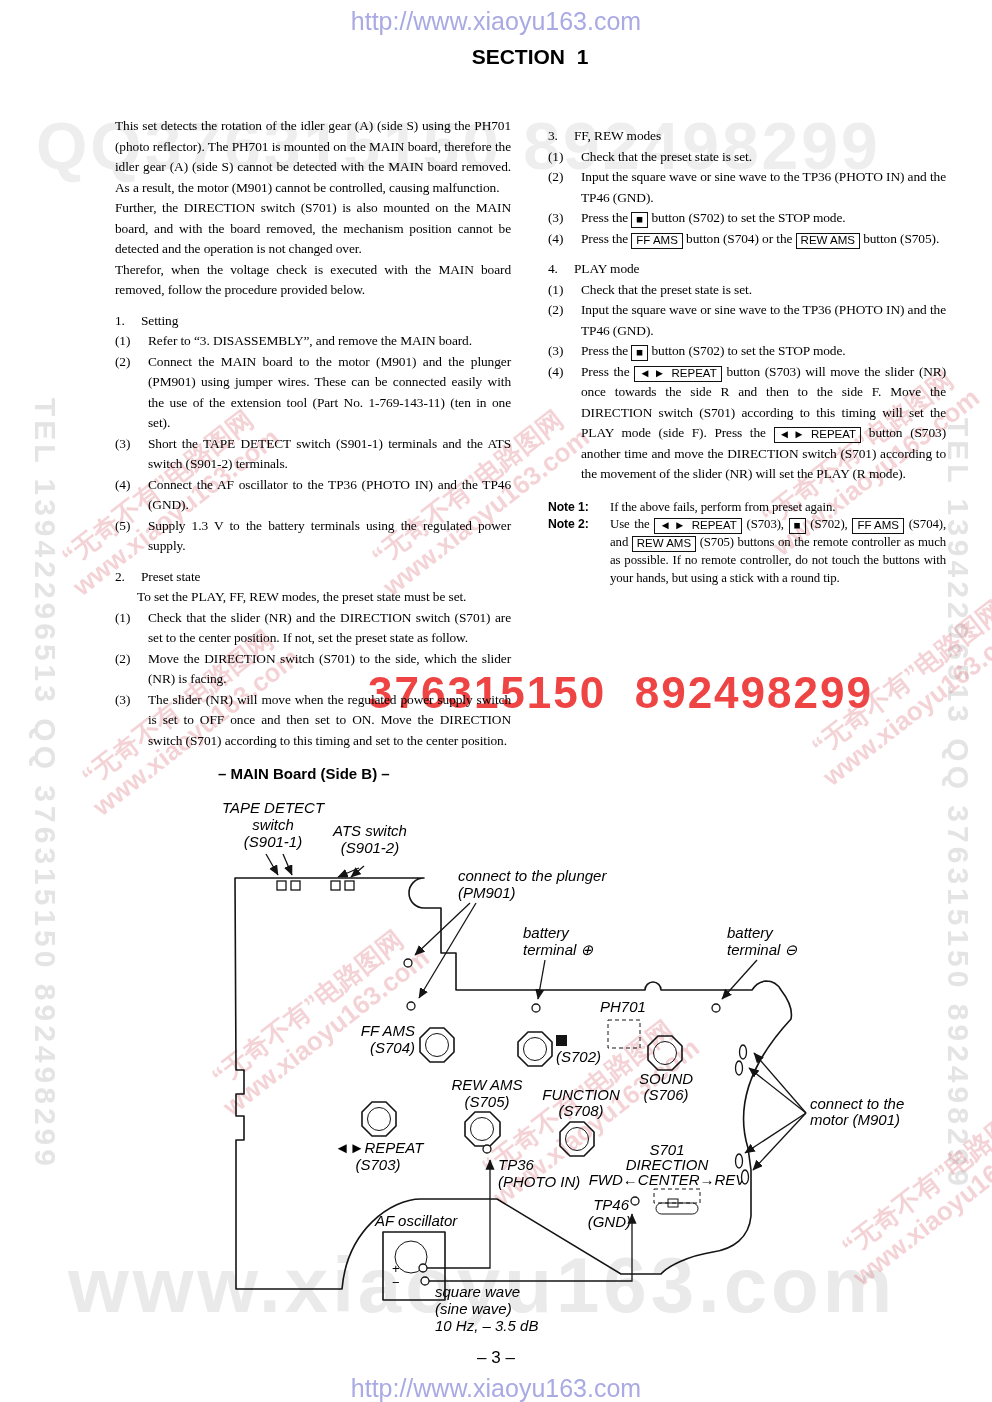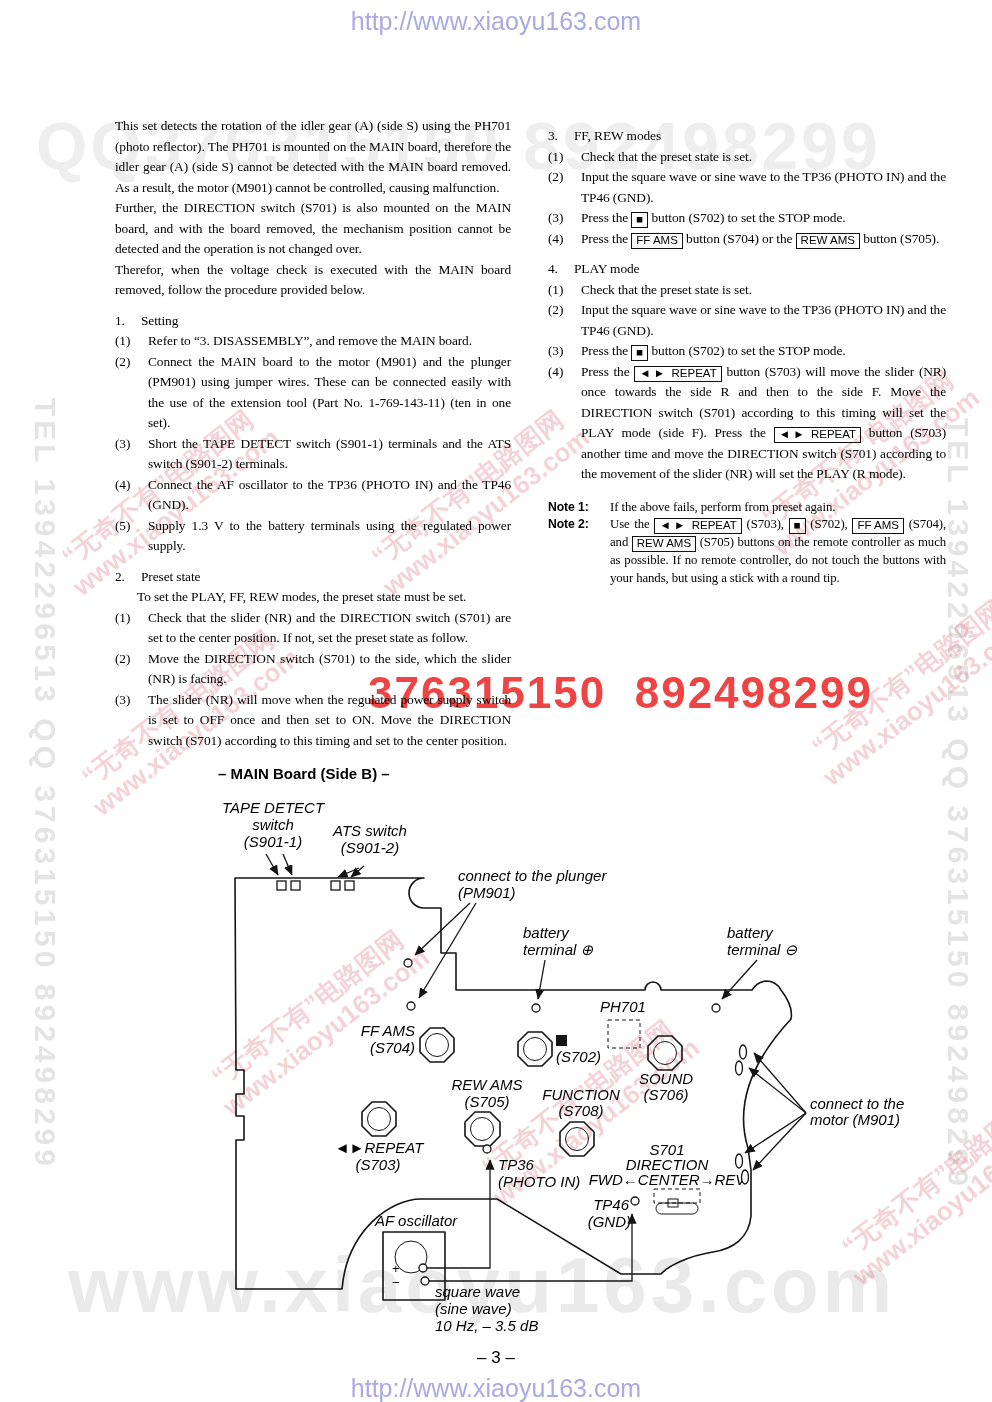--- a/index.html
+++ b/index.html
@@ -75,21 +75,21 @@
       <div class="wm-pink" style="left: 740px; top: 430px;"><div>“无奇不有”电路图网</div><div>www.xiaoyu163.com</div></div>
       <div class="wm-pink" style="left: 60px; top: 690px;"><div>“无奇不有”电路图网</div><div>www.xiaoyu163.com</div></div>
       <div class="wm-pink" style="left: 790px; top: 660px;"><div>“无奇不有”电路图网</div><div>www.xiaoyu163.com</div></div>
       <div class="wm-pink" style="left: 190px; top: 990px;"><div>“无奇不有”电路图网</div><div>www.xiaoyu163.com</div></div>
       <div class="wm-pink" style="left: 460px; top: 1080px;"><div>“无奇不有”电路图网</div><div>www.xiaoyu163.com</div></div>
       <div class="wm-pink" style="left: 820px; top: 1160px;"><div>“无奇不有”电路图网</div><div>www.xiaoyu163.com</div></div>
     </div>
 
   <div class="wm wm-url top">http://www.xiaoyu163.com</div>
 
-  <div class="heads"></div>
+  <div class="heads"><div>SECTION  1</div></div>
 
   <div class="col left">
     <div>
         <p>This set detects the rotation of the idler gear (A) (side S) using the PH701 (photo reflector). The PH701 is mounted on the MAIN board, therefore the idler gear (A) (side S) cannot be detected with the MAIN board removed. As a result, the motor (M901) cannot be controlled, causing malfunction.</p>
         <p>Further, the DIRECTION switch (S701) is also mounted on the MAIN board, and with the board removed, the mechanism position cannot be detected and the operation is not changed over.</p>
         <p>Therefor, when the voltage check is executed with the MAIN board removed, follow the procedure provided below.</p>
       </div>
     <div>
         <div class="sec-head">
           <span class="num">1.</span>

